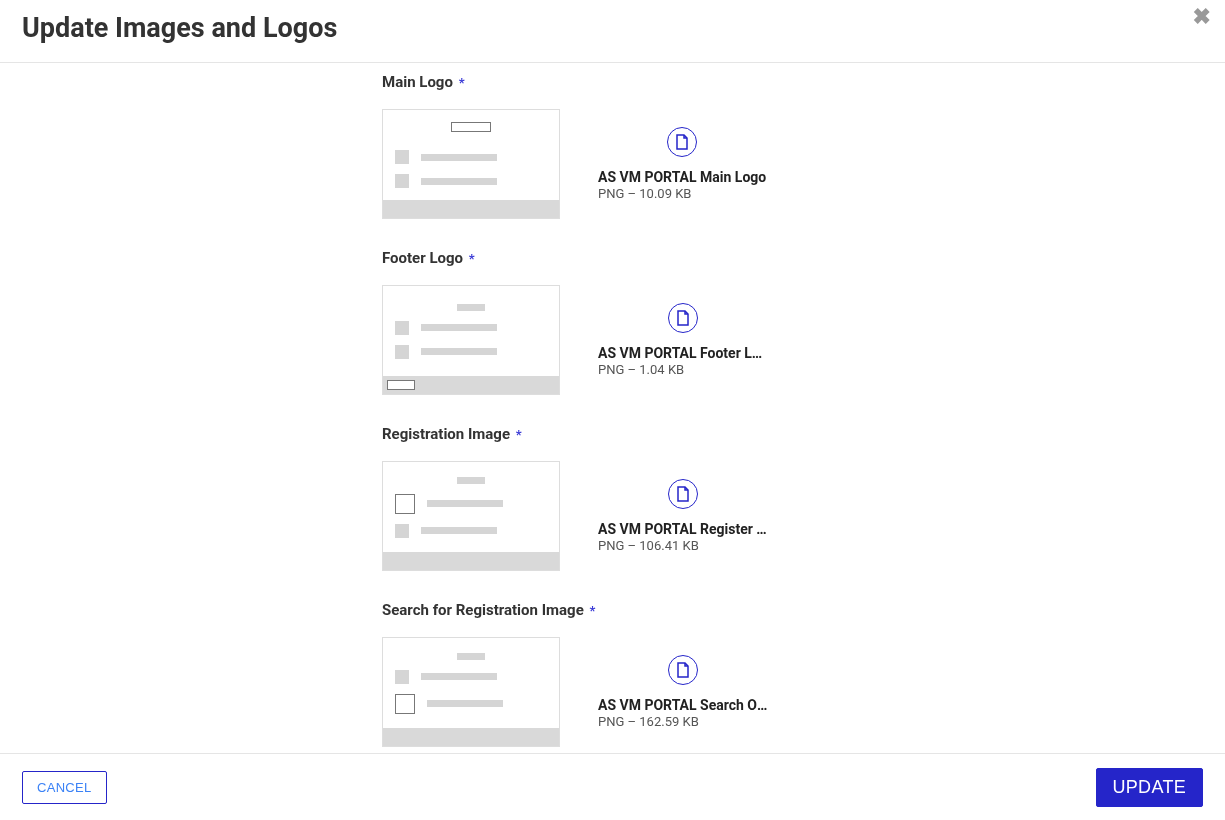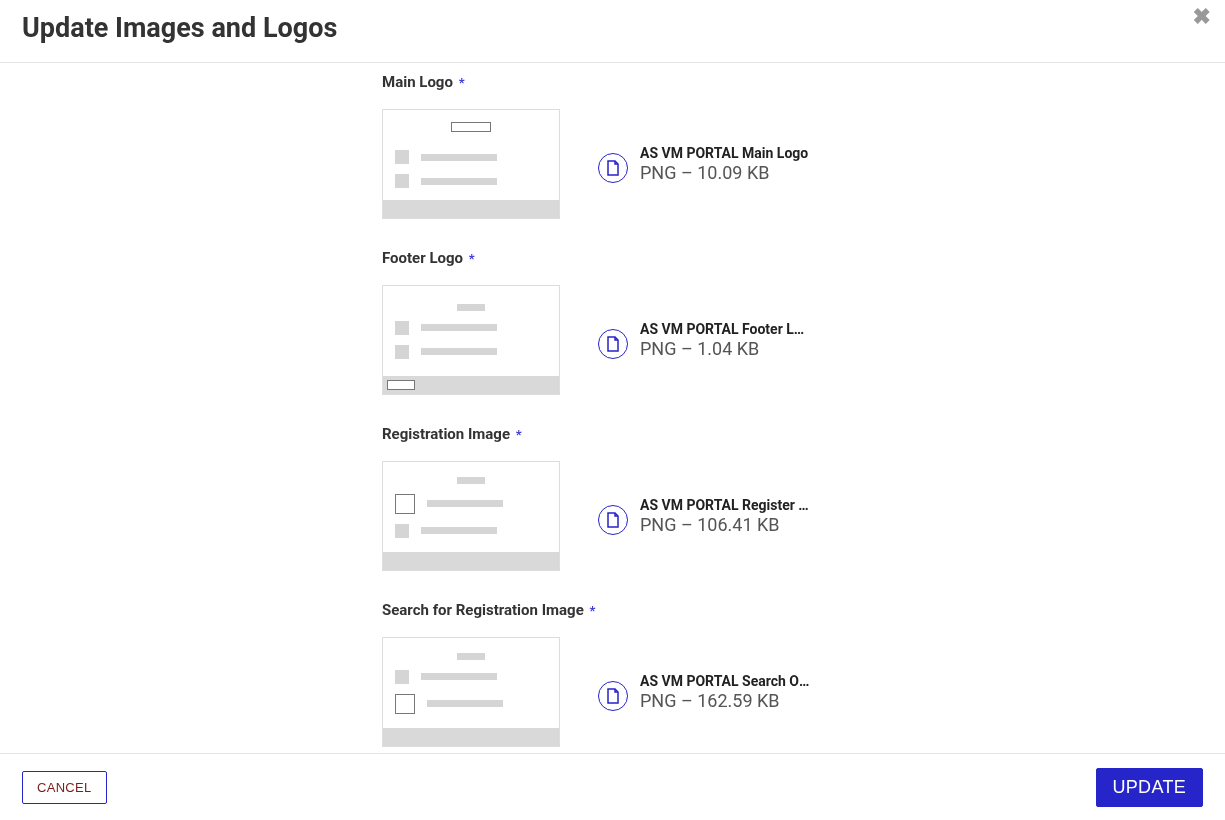--- a/index.html
+++ b/index.html
@@ -131,23 +131,24 @@
       position: absolute;
       left: 4px;
       bottom: 4px;
       width: 28px;
       height: 10px;
       border: 1.5px solid #777;
       background: #fff;
     }
     .file-info {
       display: flex;
-      align-items: flex-end;
+      align-items: center;
       gap: 12px;
       min-width: 0;
+      flex-direction: column;
     }
     .file-icon-circle {
       width: 30px;
       height: 30px;
       border: 1.8px solid #2525c9;
       border-radius: 50%;
       display: flex;
       align-items: center;
       justify-content: center;
       flex-shrink: 0;
@@ -158,41 +159,41 @@
     }
     .file-name {
       font-size: 14px;
       font-weight: 700;
       color: #222;
       white-space: nowrap;
       overflow: hidden;
       text-overflow: ellipsis;
     }
     .file-meta {
-      font-size: 18px;
+      font-size: 13px;
       color: #555;
       margin-top: 1px;
     }
     .modal-footer {
       position: absolute;
       bottom: 0;
       left: 0;
       right: 0;
       height: 67px;
       border-top: 1px solid #e5e5e5;
       display: flex;
       align-items: center;
       justify-content: space-between;
       padding: 0 22px;
       background: #fff;
     }
     .btn-cancel {
       background: #fff;
       border: 1px solid #2525c9;
-      color: #7f1d1d;
+      color: #3b82f6;
       font-size: 13px;
       font-weight: 500;
       letter-spacing: 0.3px;
       padding: 8px 14px;
       cursor: pointer;
       border-radius: 2px;
     }
     .btn-update {
       background: #2525c9;
       border: 1px solid #2525c9;

